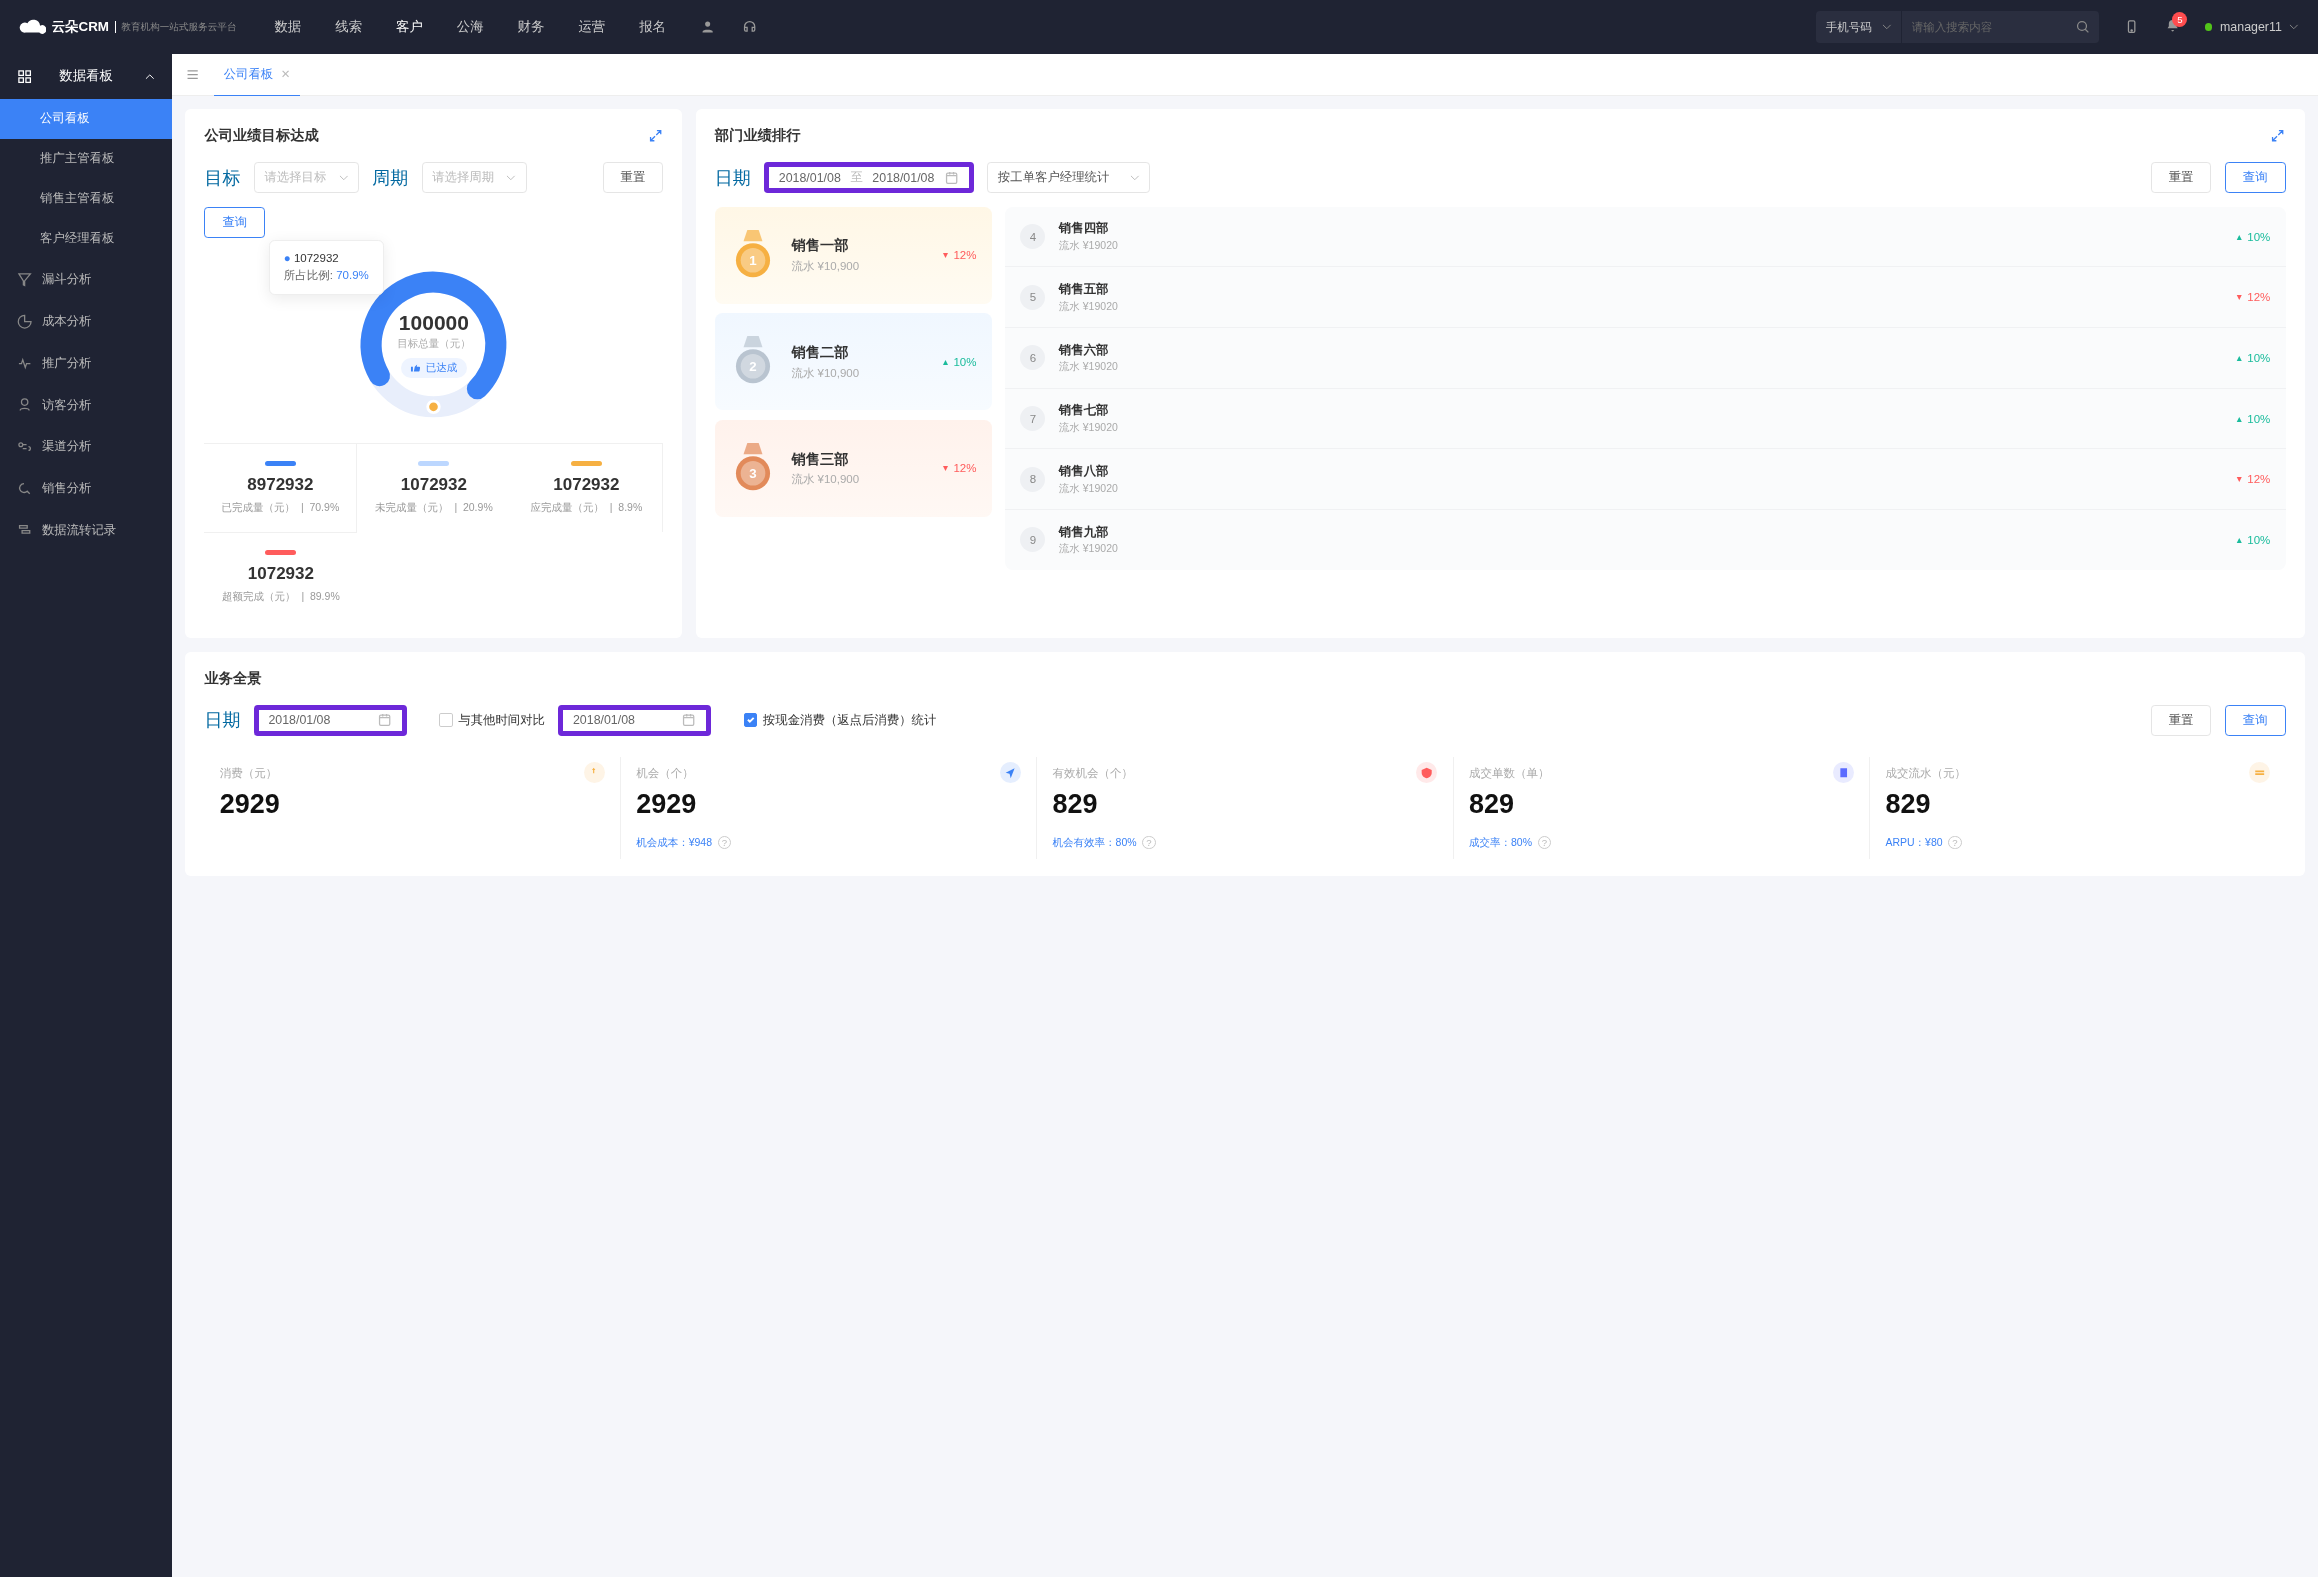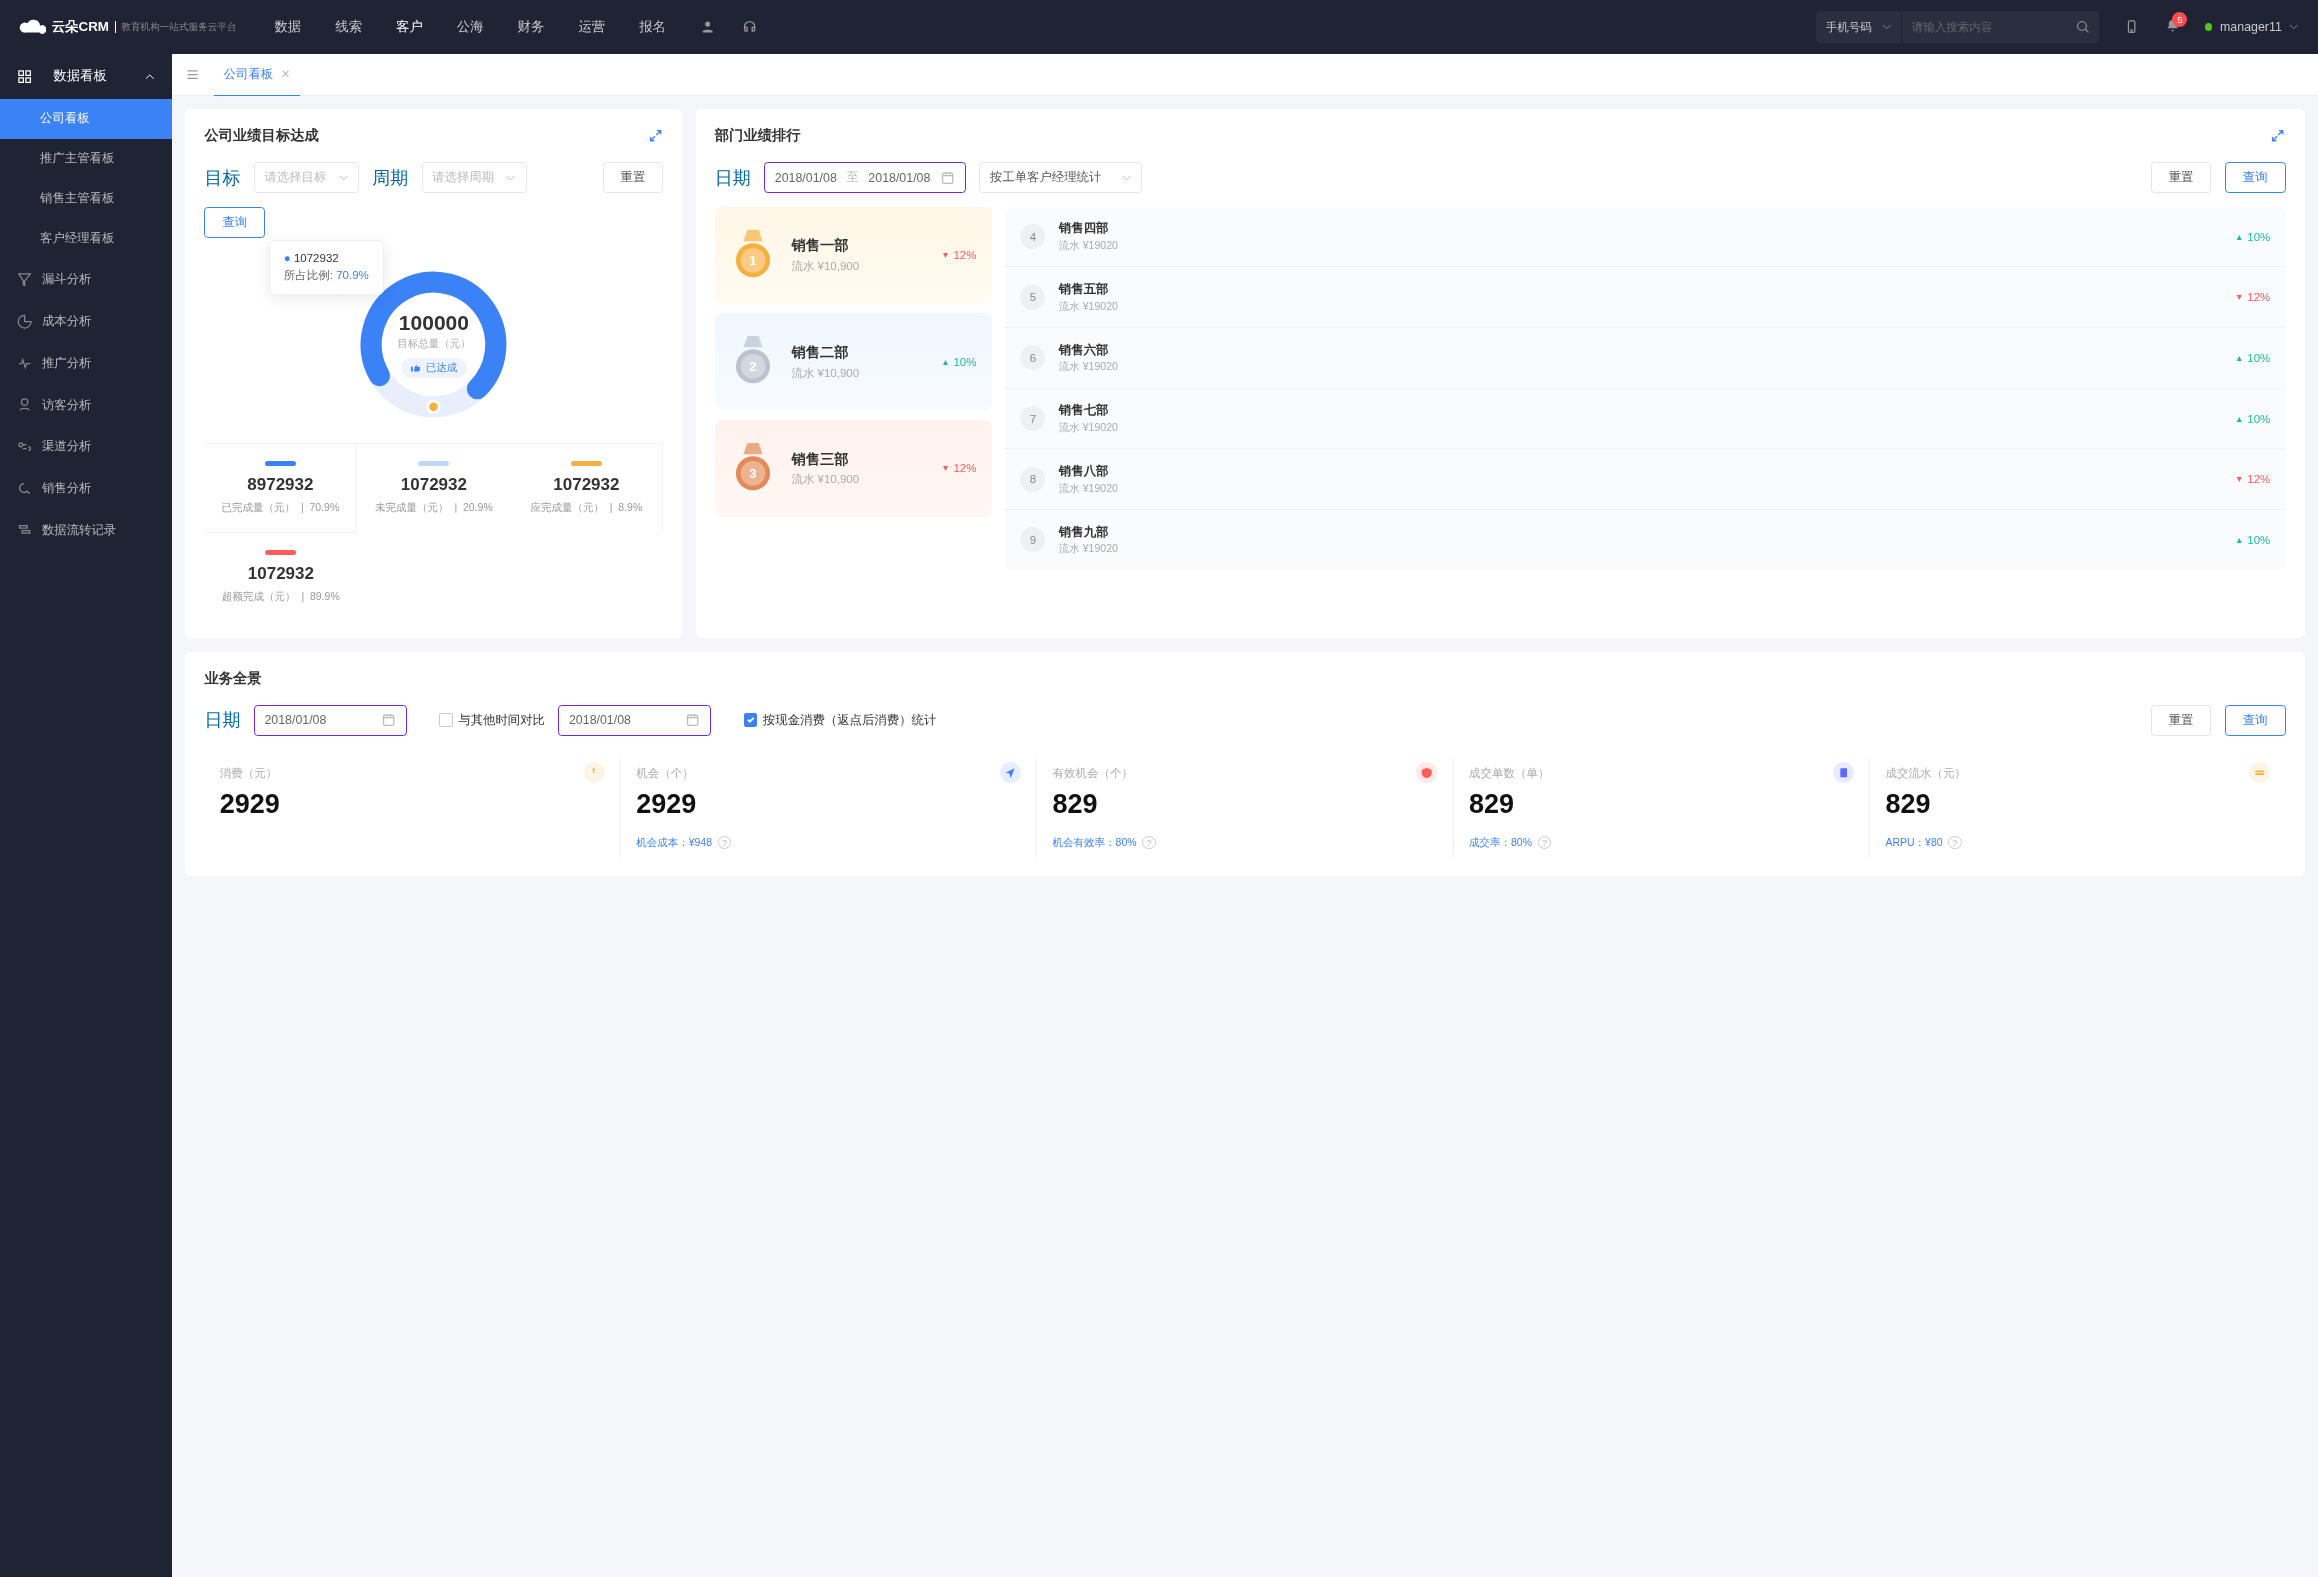--- a/index.html
+++ b/index.html
@@ -24,21 +24,21 @@
 .top-right-icons { display: flex; align-items: center; gap: 25px; margin-left: 25px; }
 .bell-wrap { position: relative; }
 .badge { position: absolute; top: -5.7px; right: -7.6px; background: #ff4d4f; color: #fff; border-radius: 7.6px; font-size: 9.6px; min-width: 15.3px; height: 15.3px; display: flex; align-items: center; justify-content: center; padding: 0 3.8px; }
 .user { display: flex; align-items: center; gap: 7.6px; margin-left: 25px; cursor: pointer; color: #ccc; font-size: 12.4px; }
 .dot-green { width: 7.6px; height: 7.6px; border-radius: 50%; background: #52c41a; }
 
 
 .wrap { display: flex; }
 .sidebar { width: 172px; background: #1f2333; color: #bbb; min-height: calc(100vh - 54px); padding-top: 0; }
 .side-group-title { display: flex; align-items: center; justify-content: space-between; padding: 13.4px 17px; color: #fff; font-size: 13.4px; cursor: pointer; }
-.side-group-title .sgl { display:flex; align-items:center; gap:21px; }
+.side-group-title .sgl { display:flex; align-items:center; gap:27px; }
 .side-item { padding: 11.5px 17px 11.5px 40px; font-size: 12.4px; color: #bbb; cursor: pointer; }
 .side-item.active { background: #3b82f6; color: #fff; }
 .side-node { padding: 12.4px 17px; display: flex; align-items: center; gap: 9.6px; font-size: 12.4px; color: #bbb; cursor: pointer; }
 
 
 .main { flex: 1; }
 .tabbar { height: 42px; background: #fff; display: flex; align-items: center; padding: 0 13.4px; border-bottom: 1px solid #eee; gap: 13.4px; }
 .tab-menu-icon { color: #999; cursor: pointer; }
 .tab { padding: 0 9.6px; height: 42px; display: flex; align-items: center; gap: 7.6px; border-bottom: 1.9px solid transparent; color: #666; cursor: pointer; }
 .tab.active { border-bottom-color: #3b82f6; color: #3b82f6; }
@@ -46,21 +46,21 @@
 
 .content { padding: 13.4px; display: flex; flex-direction: column; gap: 13.4px; }
 .row1 { display: flex; gap: 13.4px; }
 .card { background: #fff; border-radius: 5.7px; padding: 17px 19px; flex: 1; position: relative; }
 .card-h { display: flex; align-items: center; justify-content: space-between; margin-bottom: 17px; }
 .card-title { font-size: 14.3px; font-weight: 600; }
 .expand-icon { color: #3b82f6; cursor: pointer; }
 .filter-row { display: flex; align-items: center; gap: 13.4px; flex-wrap: wrap; }
 .filter-label { color: #0369a1; font-size: 18px; }
 .select { border: 1px solid #e5e5e5; border-radius: 3.8px; height: 31px; padding: 0 9.6px; display: flex; align-items: center; justify-content: space-between; color: #bbb; min-width: 105px; cursor: pointer; font-size: 12.4px; }
-.date-input { border: 1px solid #6d28d9; border-radius: 3.8px; height: 31px; padding: 0 9.6px; display: flex; align-items: center; gap: 9.6px; color: #666; min-width: 153px; cursor: pointer; font-size: 12.4px; }
+.date-input { border: 5px solid #6d28d9; border-radius: 3.8px; height: 31px; padding: 0 9.6px; display: flex; align-items: center; gap: 9.6px; color: #666; min-width: 153px; cursor: pointer; font-size: 12.4px; }
 .btn { height: 31px; padding: 0 17px; border-radius: 3.8px; border: 1px solid #e5e5e5; background: #fff; display: flex; align-items: center; cursor: pointer; font-size: 12.4px; color: #555; }
 .btn-primary-outline { border-color: #3b82f6; color: #3b82f6; }
 .spacer { flex: 1; }
 
 
 .donut-area { position: relative; display: flex; flex-direction: column; align-items: center; padding: 25px 0 9.6px; }
 .donut-tooltip { position: absolute; left: 65px; top: 1.9px; background: #fff; border: 1px solid #eee; border-radius: 5.7px; box-shadow: 0 3.8px 15.3px rgba(0,0,0,.08); padding: 11.5px 13.4px; font-size: 11.5px; color: #666; min-width: 115px; }
 .donut-tooltip .tt-val { color: #333; font-weight: 500; }
 .donut-center { position: absolute; top: 73px; text-align: center; }
 .donut-num { font-size: 21px; font-weight: 700; color: #333; }

